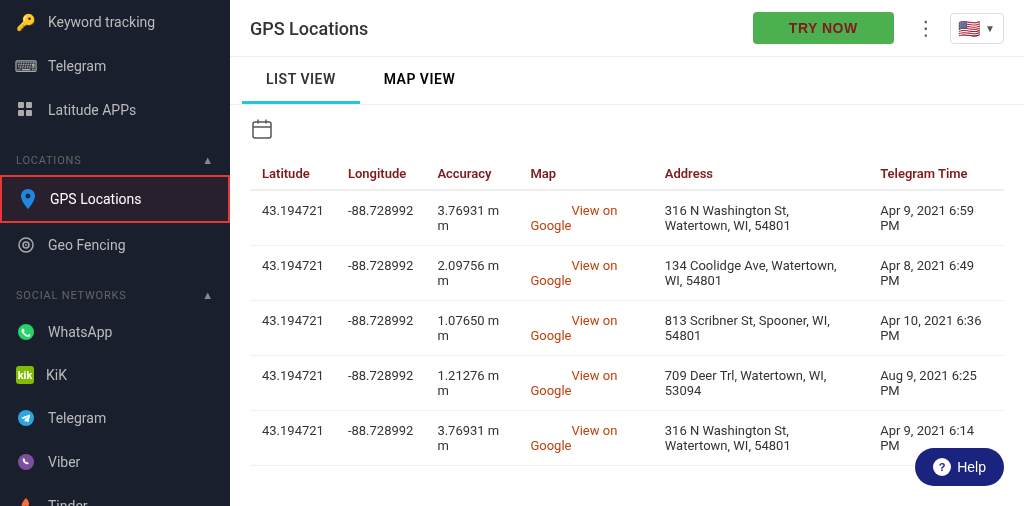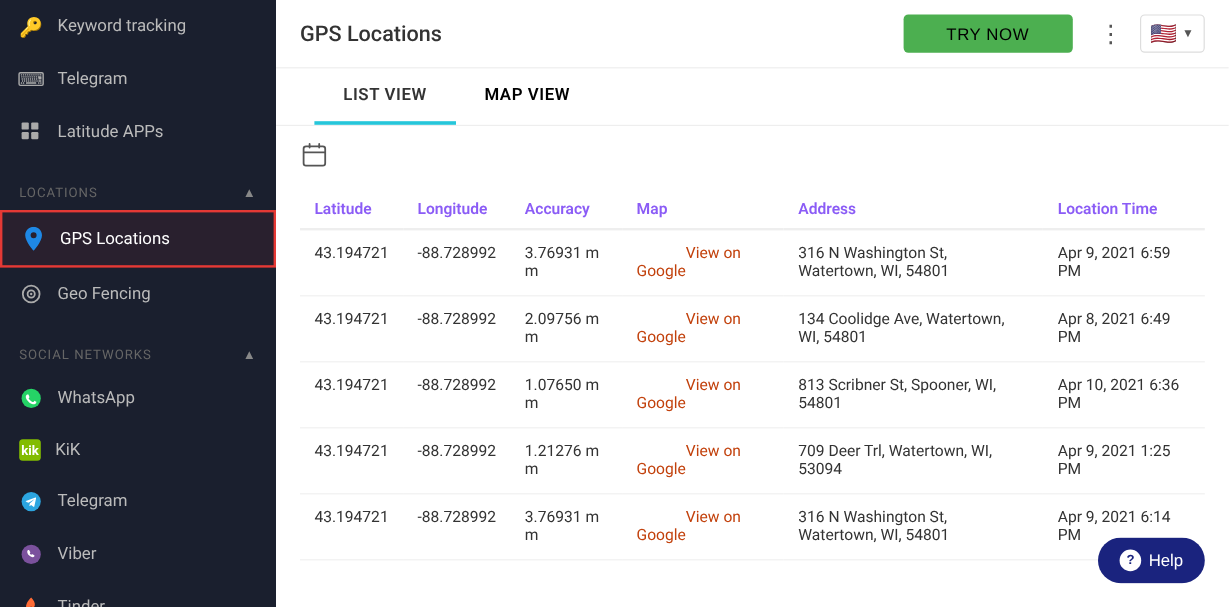--- a/index.html
+++ b/index.html
@@ -71,26 +71,26 @@
       gap: 16px;
     }
     .topbar-title {
       font-size: 18px;
       font-weight: 500;
       color: #333;
       flex: 1;
     }
     .try-now-btn {
       background: #4caf50;
-      color: #000000;
+      color: #7f1d1d;
       border: none;
       border-radius: 4px;
       padding: 8px 36px;
       font-size: 14px;
-      font-weight: 400;
+      font-weight: 700;
       cursor: pointer;
       letter-spacing: 0.5px;
     }
     .topbar-actions {
       display: flex;
       align-items: center;
       gap: 8px;
     }
     .topbar-dots {
       font-size: 20px;
@@ -106,21 +106,21 @@
       border: 1px solid #ddd;
       border-radius: 4px;
       padding: 4px 8px;
     }
     .flag-emoji { font-size: 18px; }
     .chevron-down { font-size: 10px; color: #555; }
 
     
     .tabs {
       display: flex;
-      padding: 0 32px;
+      padding: 0 12px;
       border-bottom: 1px solid #eee;
       gap: 0;
     }
     .tab {
       padding: 14px 24px;
       font-size: 14px;
       font-weight: 600;
       color: #000000;
       cursor: pointer;
       border-bottom: 3px solid transparent;
@@ -146,21 +146,21 @@
     
     table {
       width: 100%;
       border-collapse: collapse;
       font-size: 13px;
     }
     thead th {
       text-align: left;
       padding: 8px 12px;
       font-weight: 600;
-      color: #8b5cf6;
+      color: #7f1d1d;
       border-bottom: 2px solid #eee;
       white-space: nowrap;
     }
     tbody tr {
       border-bottom: 1px solid #f0f0f0;
     }
     tbody td {
       padding: 12px 12px;
       color: #333;
       vertical-align: top;
@@ -339,21 +339,21 @@
     </div>
 
     <table>
       <thead>
         <tr>
           <th><span>Latitude</span></th>
           <th><span>Longitude</span></th>
           <th><span>Accuracy</span></th>
           <th><span>Map</span></th>
           <th><span>Address</span></th>
-          <th><span>Location Time</span></th>
+          <th><span>Telegram Time</span></th>
         </tr>
       </thead>
       <tbody id="table-body">
       <tr>
     <td>43.194721</td>
     <td>-88.728992</td>
     <td>3.76931 m m</td>
     <td><a class="map-link" href="#">View on Google</a></td>
     <td>316 N Washington St, Watertown, WI, 54801</td>
     <td>Apr 9, 2021 6:59 PM</td>
@@ -373,21 +373,21 @@
     <td><a class="map-link" href="#">View on Google</a></td>
     <td>813 Scribner St, Spooner, WI, 54801</td>
     <td>Apr 10, 2021 6:36 PM</td>
   </tr>
           <tr>
     <td>43.194721</td>
     <td>-88.728992</td>
     <td>1.21276 m m</td>
     <td><a class="map-link" href="#">View on Google</a></td>
     <td>709 Deer Trl, Watertown, WI, 53094</td>
-    <td>Apr 9, 2021 1:25 PM</td>
+    <td>Aug 9, 2021 6:25 PM</td>
   </tr>
           <tr>
     <td>43.194721</td>
     <td>-88.728992</td>
     <td>3.76931 m m</td>
     <td><a class="map-link" href="#">View on Google</a></td>
     <td>316 N Washington St, Watertown, WI, 54801</td>
     <td>Apr 9, 2021 6:14 PM</td>
   </tr>
         </tbody>

